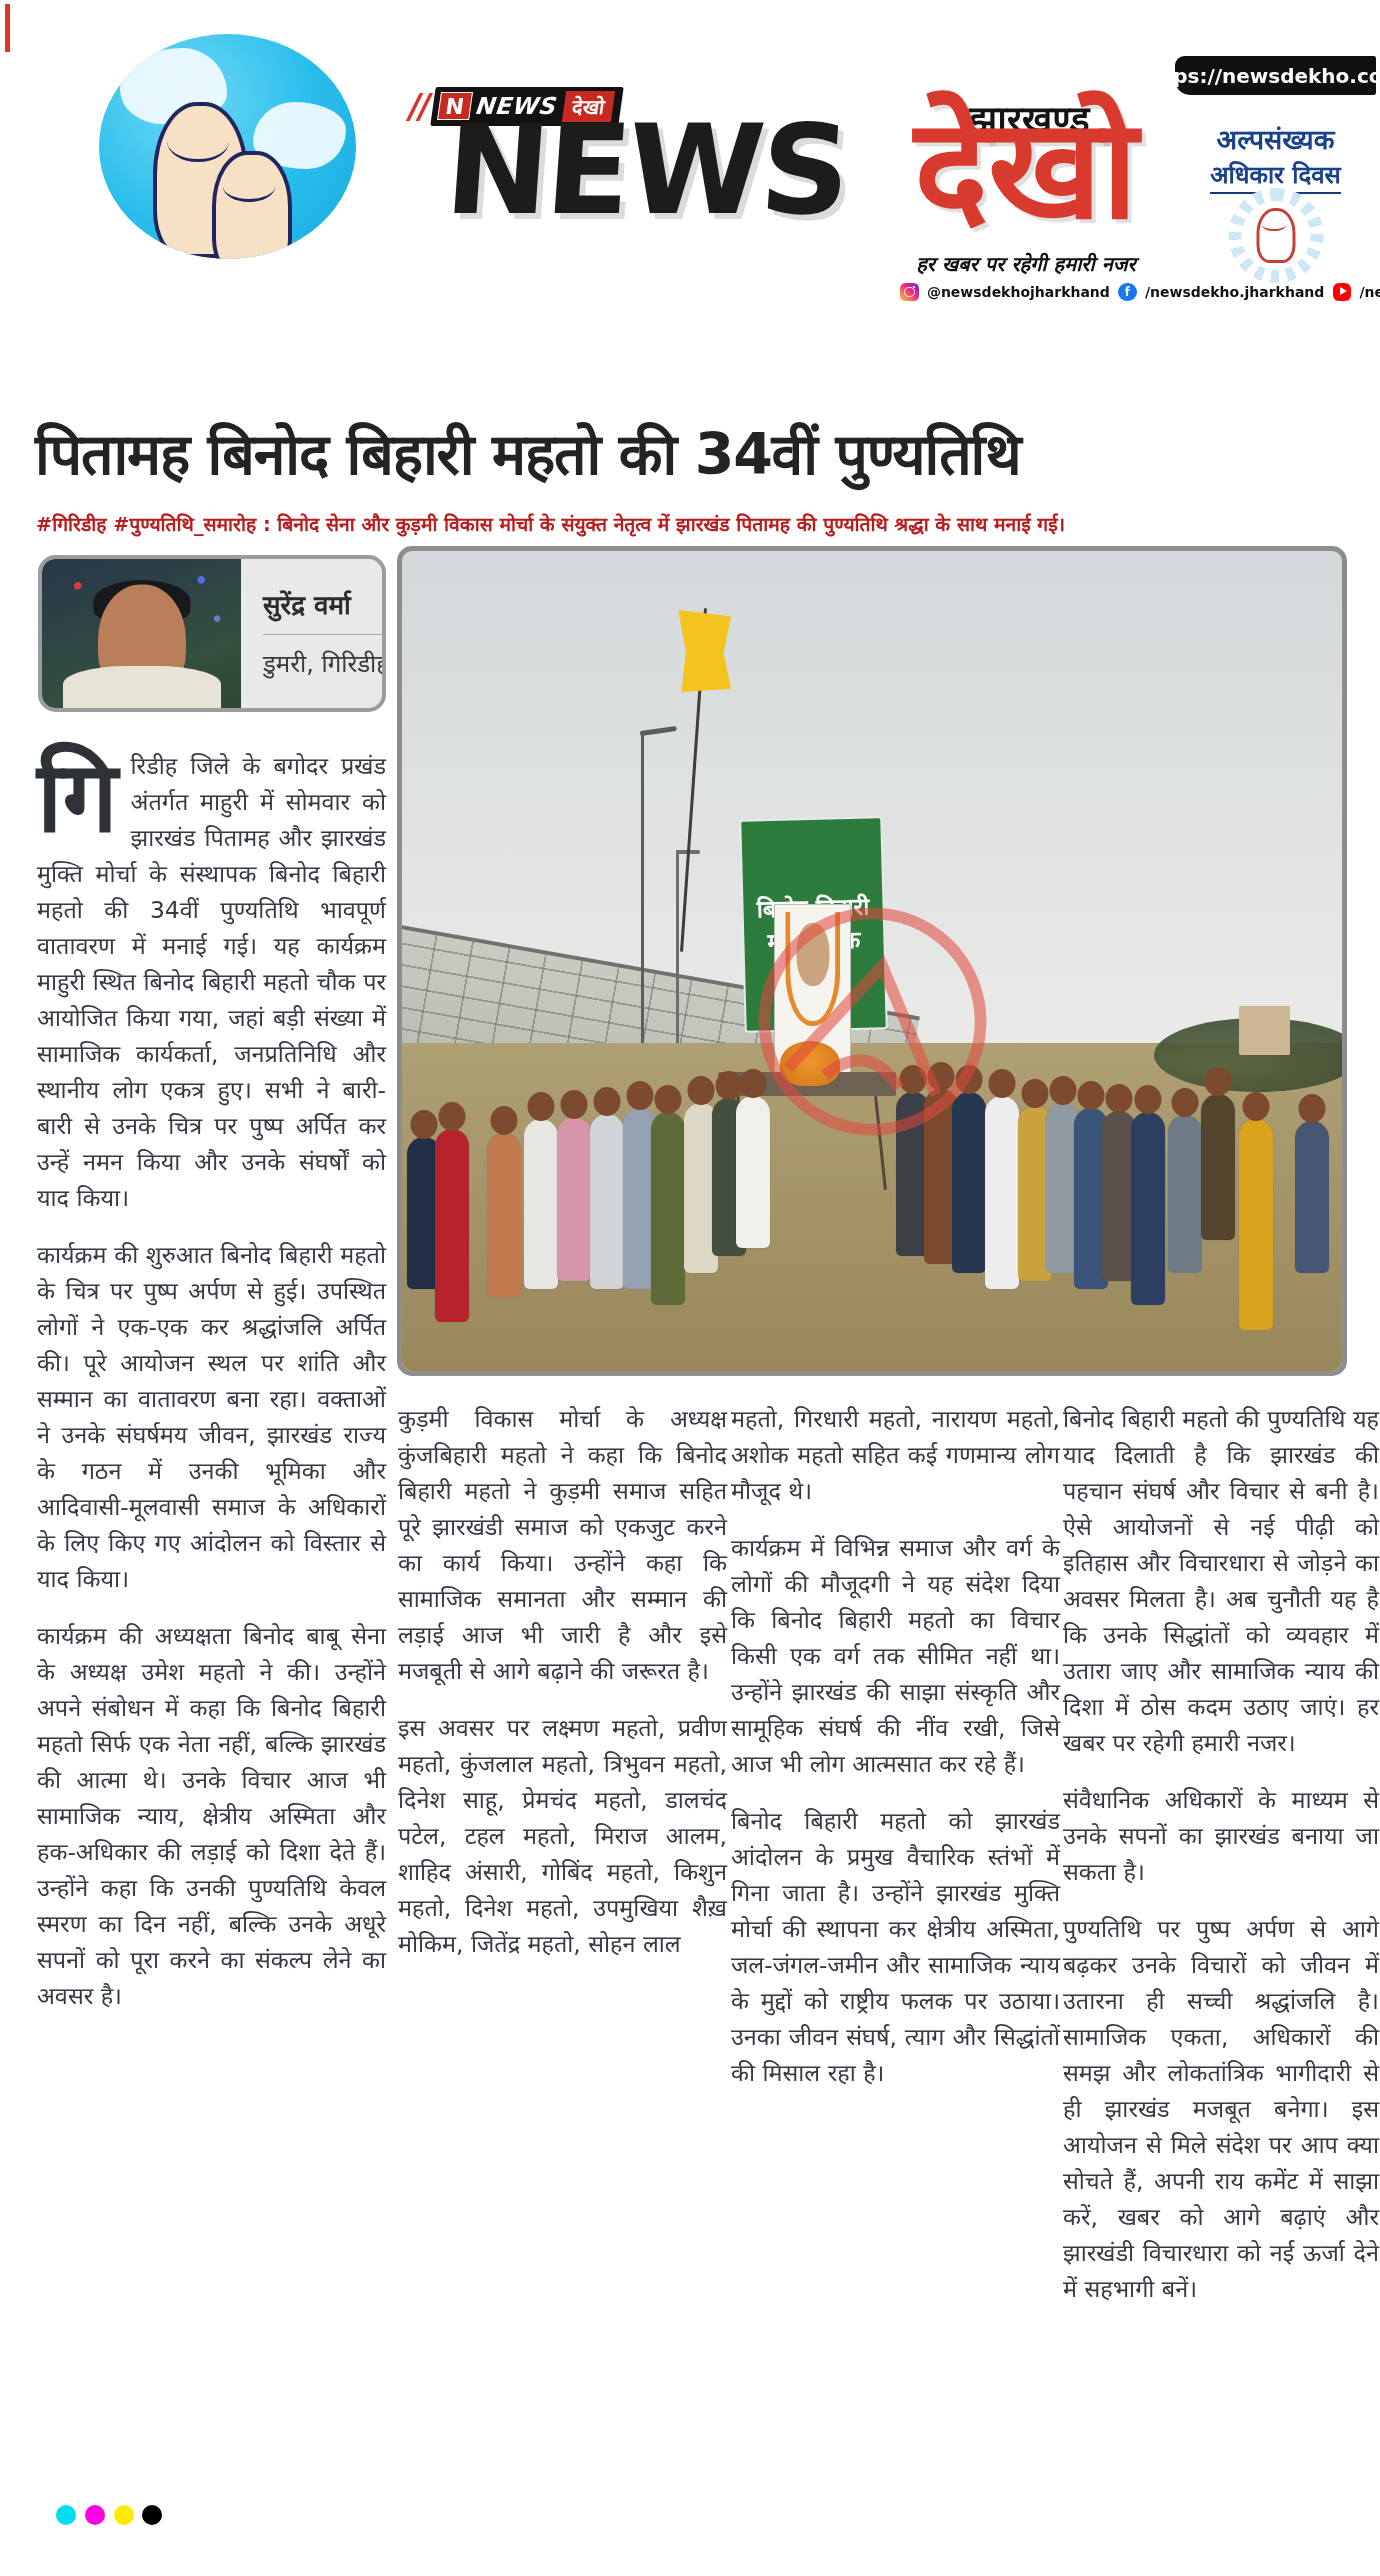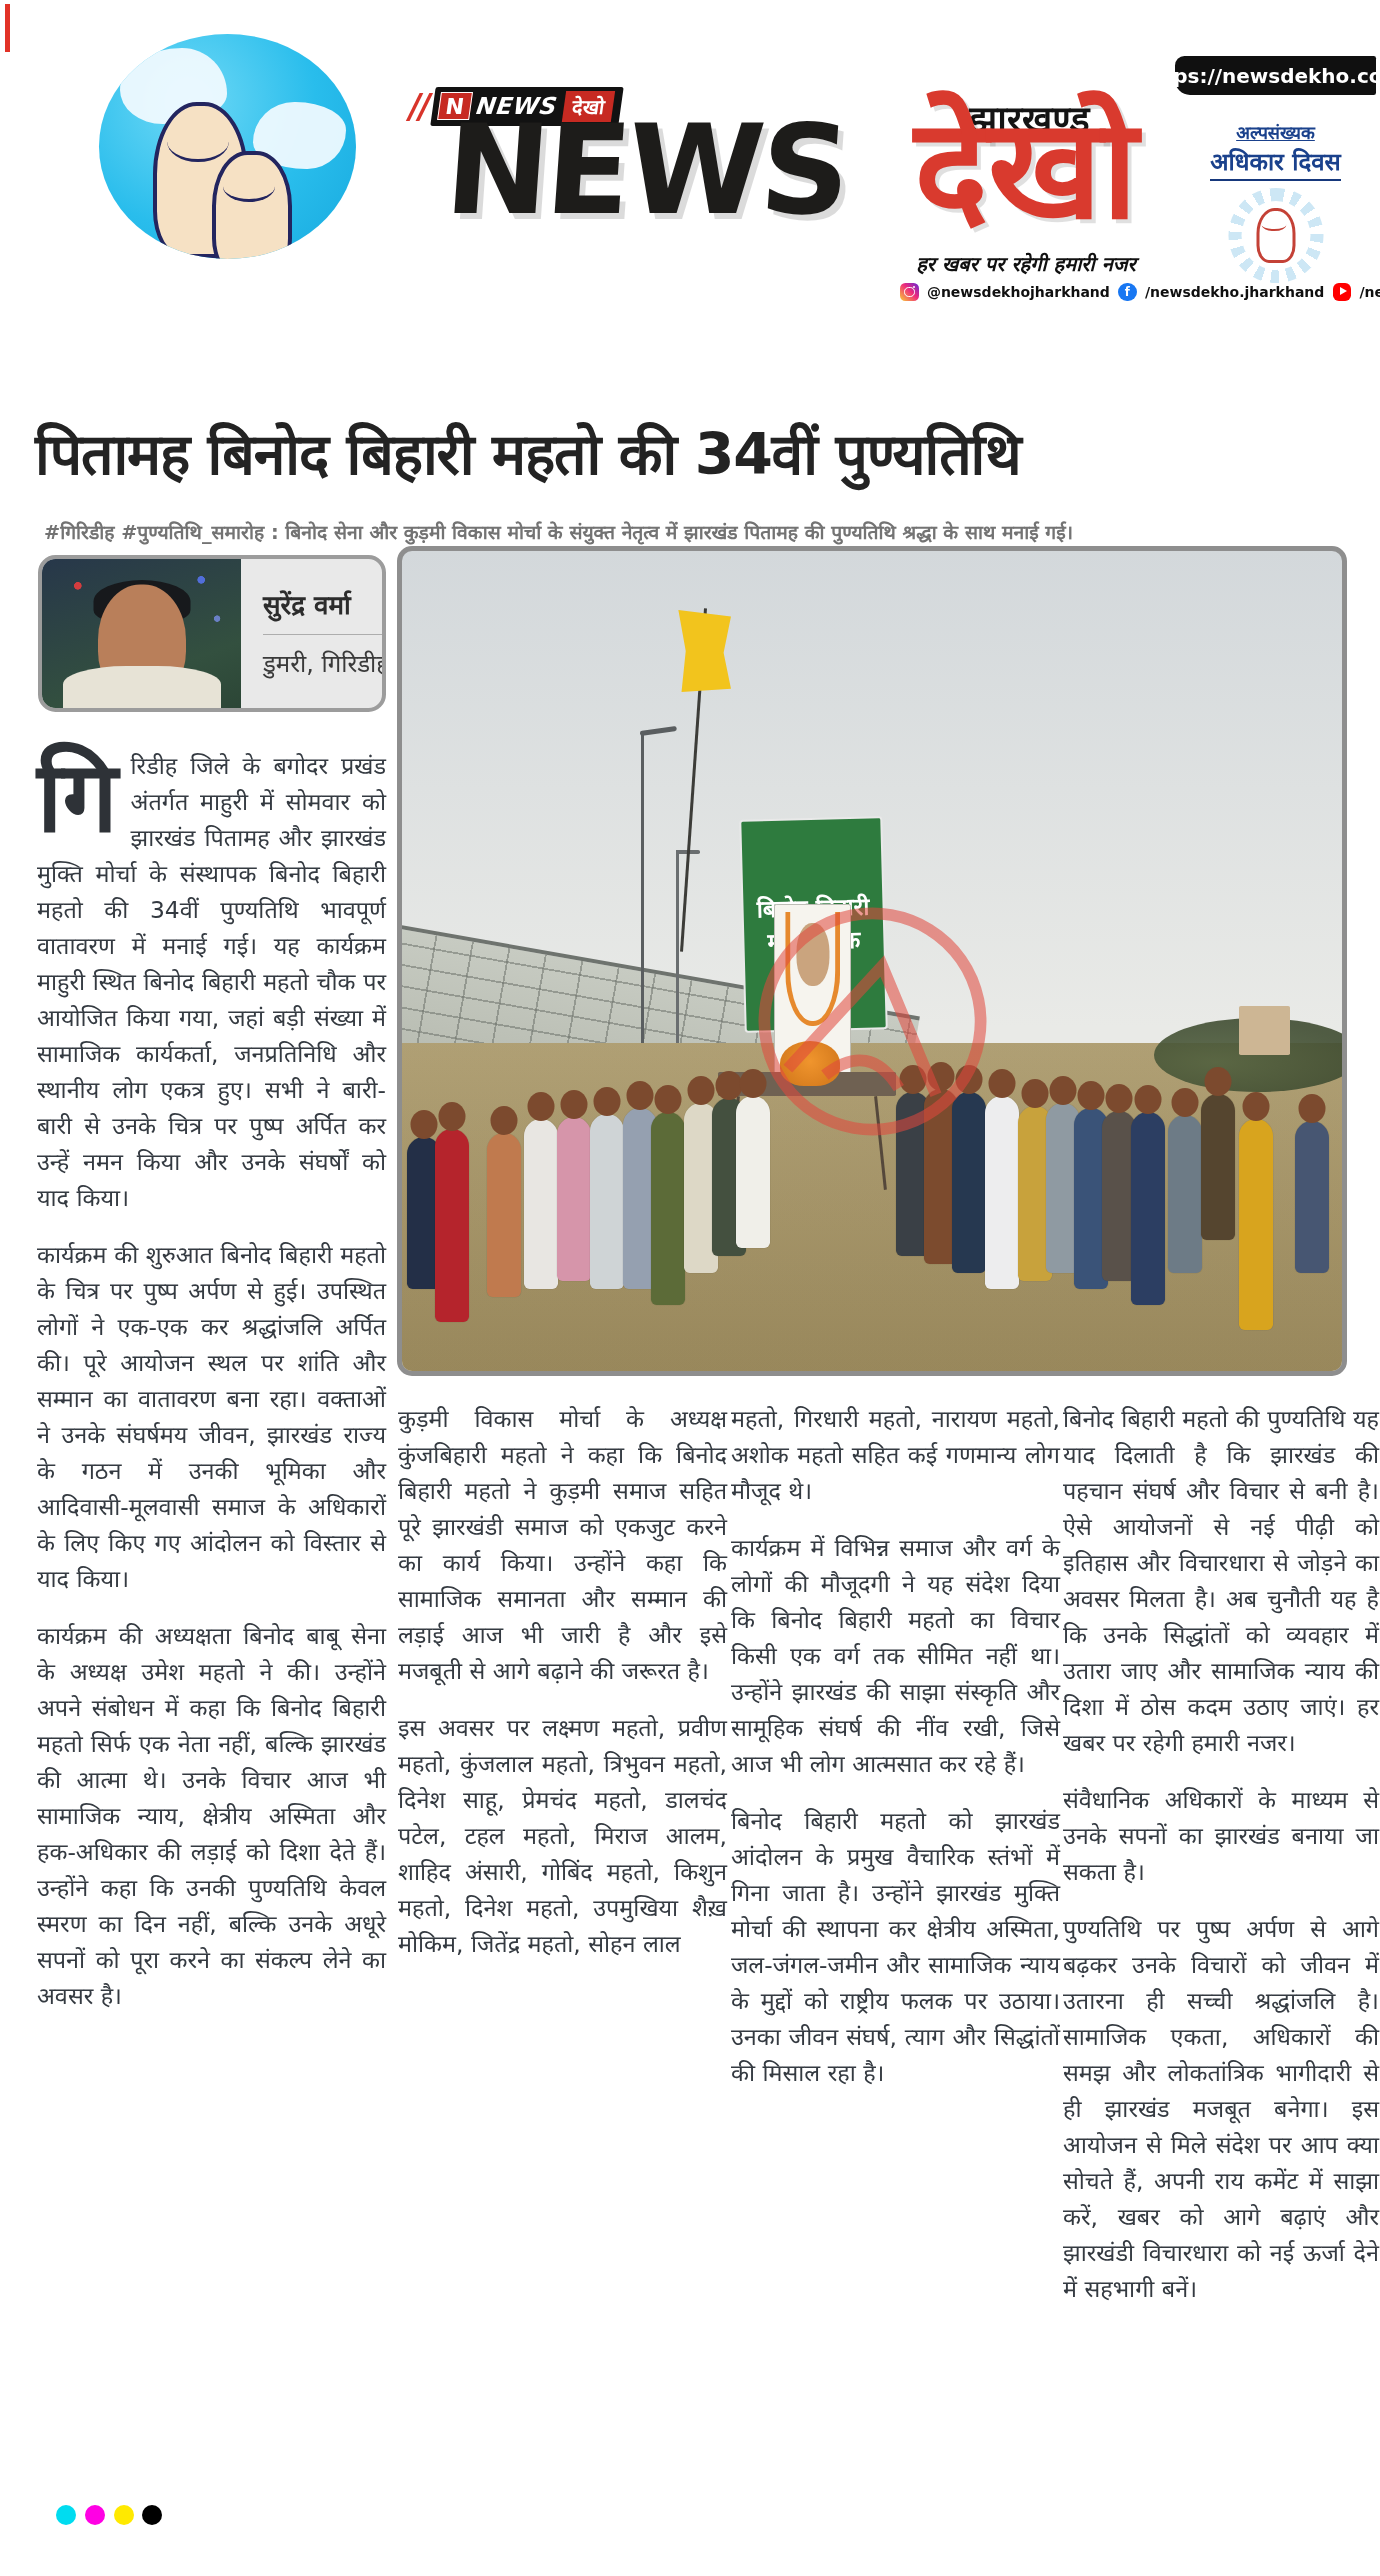--- a/index.html
+++ b/index.html
@@ -37,21 +37,21 @@
           font-size:37px;font-weight:bold;color:#141414;}
   .dekho{position:absolute;left:880px;top:99px;width:292px;text-align:center;
           font-size:139px;line-height:140px;font-weight:bold;color:#d93a2e;
           text-shadow:4.1px 4.1px 0 rgba(0,0,0,0.12);}
   .tagline{position:absolute;left:880px;top:250px;width:292px;text-align:center;
           font-size:20px;font-weight:bold;font-style:italic;color:#101010;}
   .url-badge{position:absolute;left:1175px;top:56px;width:201px;height:39px;background:#101010;
           color:#fff;font-size:20px;font-weight:bold;display:flex;align-items:center;justify-content:center;
           border-radius:9.4px 2.3px 2.3px 15px;text-decoration:none;}
   .event-badge{position:absolute;left:1175px;top:120px;width:201px;text-align:center;color:#1a418c;}
-  .event-badge .eb1{font-size:18px;font-weight:bold;text-decoration:underline;}
+  .event-badge .eb1{font-size:27px;font-weight:bold;}
   .event-badge .eb2{font-size:24px;font-weight:bold;border-bottom:2.3px solid #16387c;display:inline-block;padding-bottom:1.8px;}
   .rays{position:absolute;left:50%;transform:translateX(-50%);top:68px;width:95px;height:95px;border-radius:50%;
         background:repeating-conic-gradient(#cde7f5 0 11deg,#ffffff 11deg 22deg);
         display:flex;align-items:center;justify-content:center;}
   .rays::before{content:"";position:absolute;inset:13px;background:#fff;border-radius:50%;}
   .fist-red{position:relative;width:33px;height:49px;background:#fff;border:3.5px solid #c44136;
         border-radius:46% 46% 32% 32%;z-index:1;}
   .fist-red::before{content:"";position:absolute;left:8%;top:14%;width:74%;height:22%;
         border-bottom:2.9px solid #c44136;border-radius:50%;}
   
@@ -66,21 +66,21 @@
   .sicon.ig{border-radius:5.3px;background:linear-gradient(45deg,#f9ce34,#ee2a7b 55%,#6228d7);position:relative;}
   .sicon.ig::before{content:"";position:absolute;inset:4.1px;border:1.5px solid #fff;border-radius:4.7px;}
   .sicon.ig::after{content:"";position:absolute;right:3.5px;top:3.5px;width:2.3px;height:2.3px;background:#fff;border-radius:50%;}
   .sicon.fb{background:#1877f2;}
   .sicon.yt{border-radius:5.8px;background:#f00;position:relative;}
   .sicon.yt::before{content:"";position:absolute;left:7px;top:4.7px;border-left:7px solid #fff;
         border-top:4.7px solid transparent;border-bottom:4.7px solid transparent;}
   
   .headline{position:absolute;left:35px;top:316px;margin:0;color:#232323;font-size:57px;line-height:92px;
         font-weight:bold;letter-spacing:-1.2px;white-space:nowrap;}
-  .subhead{position:absolute;left:36px;top:510px;width:1316px;margin:8px;font-size:19.3px;font-weight:bold;color:#737373;}
+  .subhead{position:absolute;left:36px;top:510px;width:1316px;margin:0;font-size:19.3px;font-weight:bold;color:#b91c1c;}
   
   .reporter-card{position:absolute;left:38px;top:555px;width:348px;height:157px;background:#e9e9e9;
         border:4.7px solid #9c9c9c;border-radius:17.5px;box-sizing:border-box;display:flex;overflow:hidden;}
   .rphoto{position:relative;width:199px;flex:0 0 199px;border-radius:11.7px 0 0 11.7px;overflow:hidden;
         background:
           radial-gradient(circle at 18% 18%,rgba(255,60,60,.8) 0 3.5px,transparent 4.1px),
           radial-gradient(circle at 30% 34%,rgba(255,80,80,.7) 0 2.9px,transparent 3.5px),
           radial-gradient(circle at 80% 14%,rgba(90,120,255,.8) 0 3.5px,transparent 4.1px),
           radial-gradient(circle at 88% 40%,rgba(130,150,255,.7) 0 2.9px,transparent 3.5px),
           linear-gradient(160deg,#27374a,#33503f 70%,#2c4636);}

